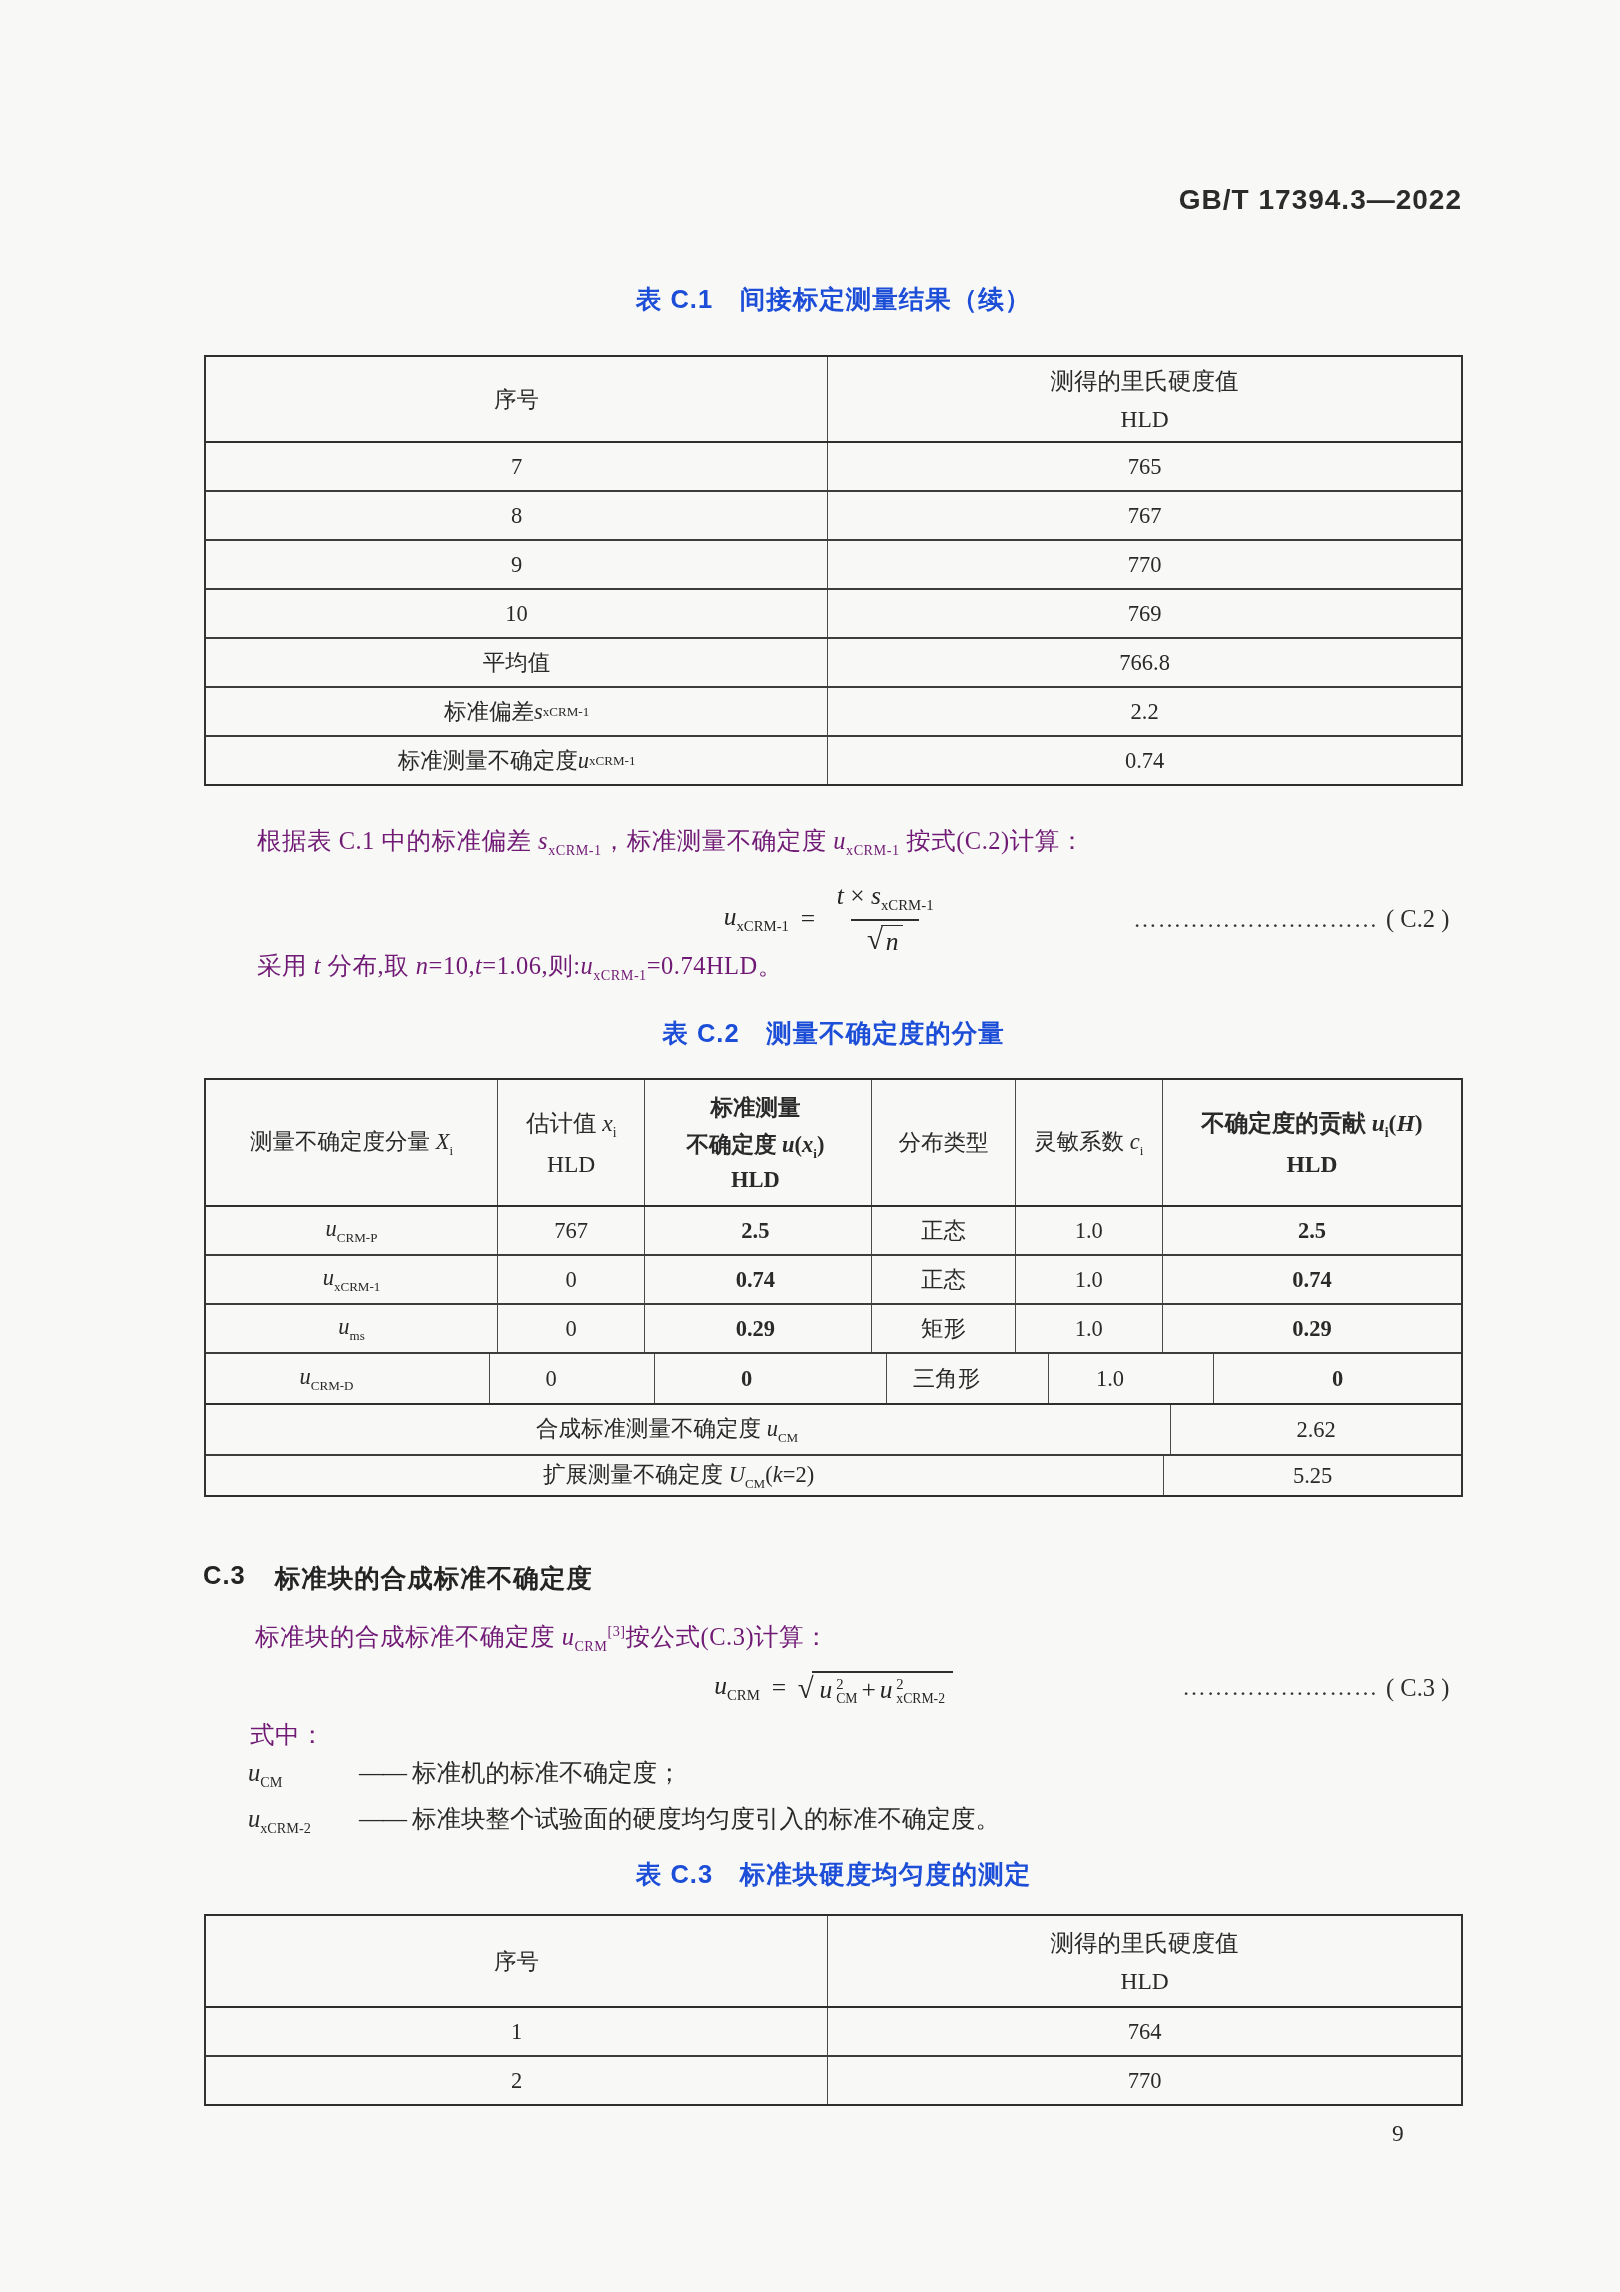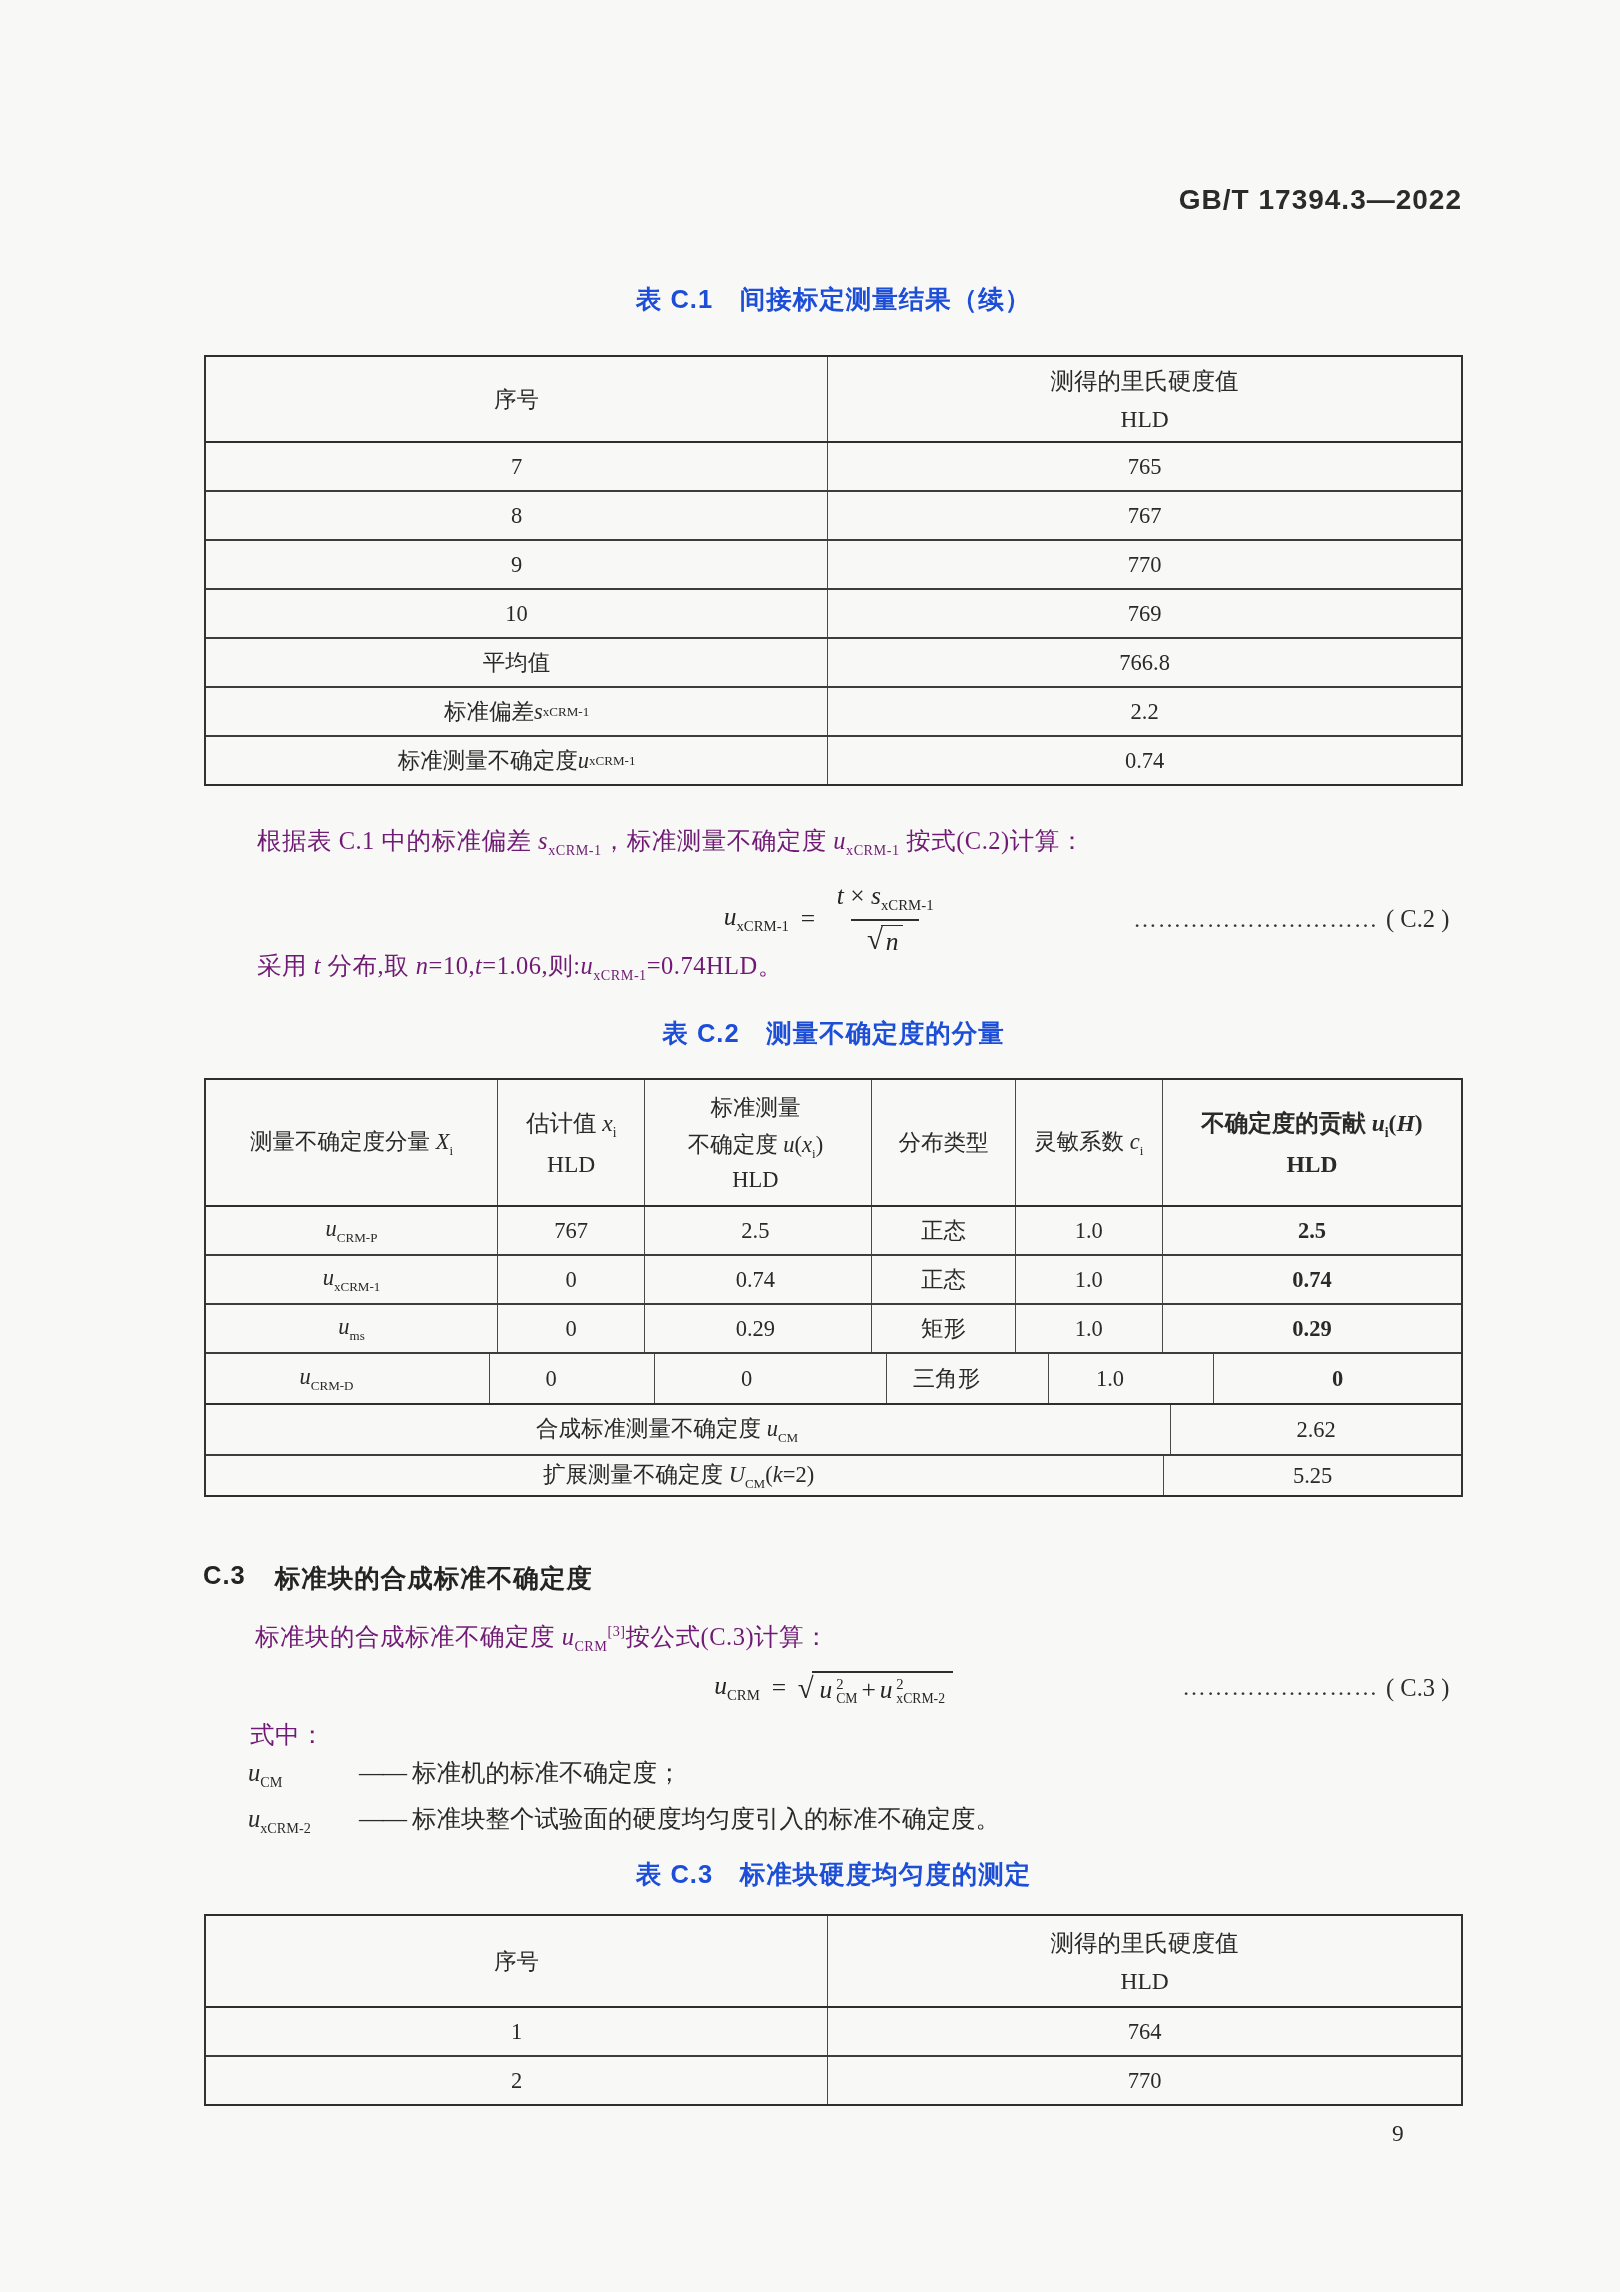--- a/index.html
+++ b/index.html
@@ -51,21 +51,21 @@
   .h86 { height:84px; }
   .h92 { height:90px; }
   .h50 { height:49px; }
   .h52 { height:51px;gap:42px; }
   .h48 { height:41px;gap:12px; }
   .h128 { height:125px; }
 
   #table-c2 { top:1078px; }
   .c2-1 { width:23.3%; }
   .c2-2 { width:11.8%; }
-  .c2-3 { width:17.7%; }
+  .c2-3 { width:17.7%;font-weight:bold; }
   .c2-4 { width:11.45%;margin-left:6px; }
   .c2-5 { width:11.8%; }
   .c2-6 { width:23.95%;font-weight:bold; }
   .c2-sumlabel { width:76.05%; }
   .c2-sumval { width:23.95%; }
 
   .para { position:absolute; font-size:24.5px; color:#701a75; letter-spacing:0.5px; }
   #para-c2 { left:257px; top:824px; }
   #para-t  { left:257px; top:949px; }
   #para-c3 { left:255px; top:1620px; }

